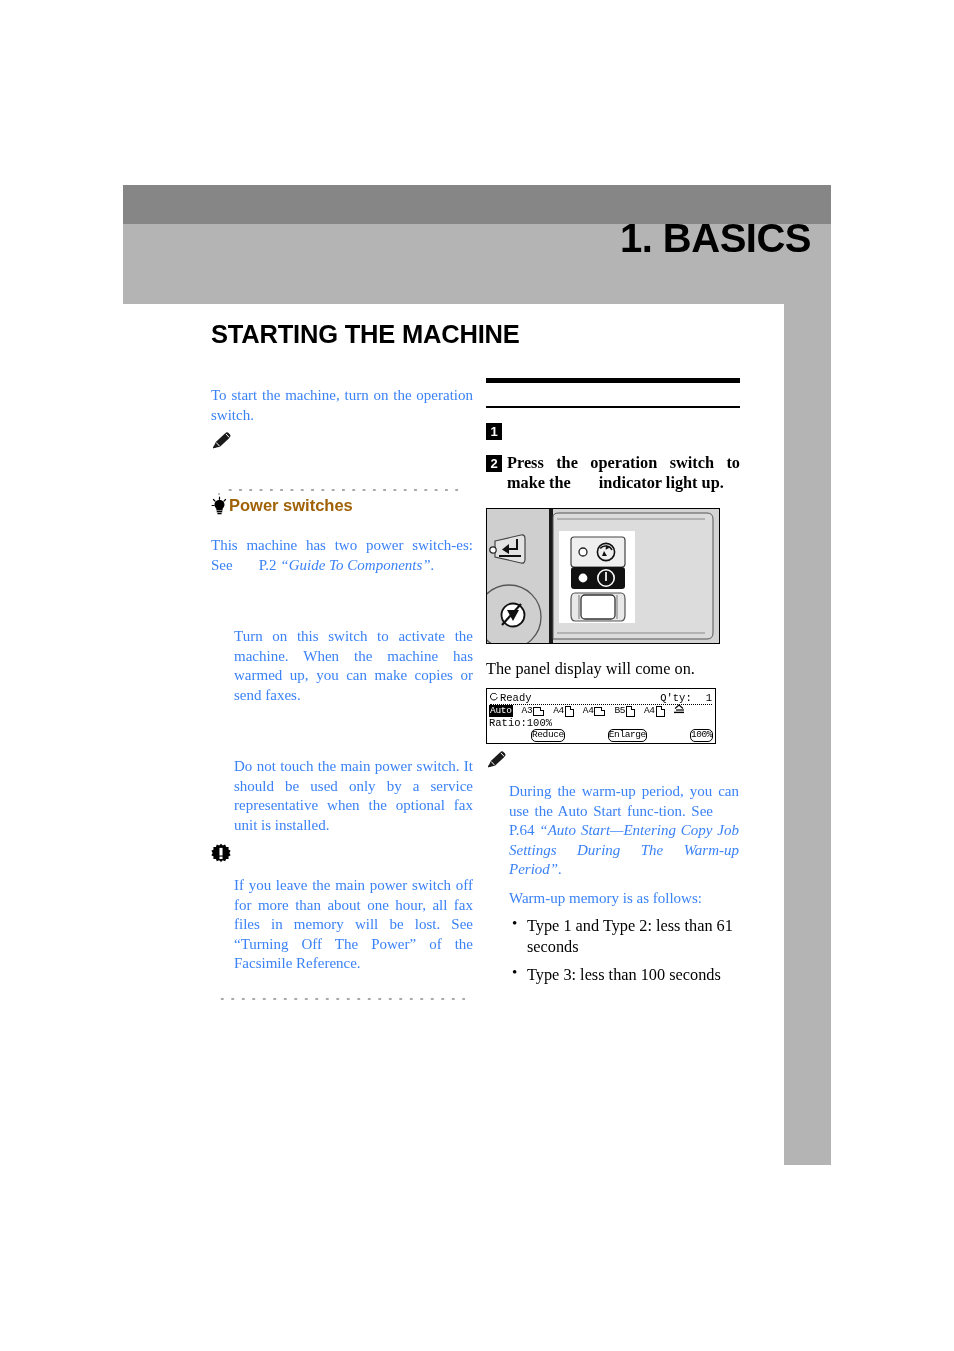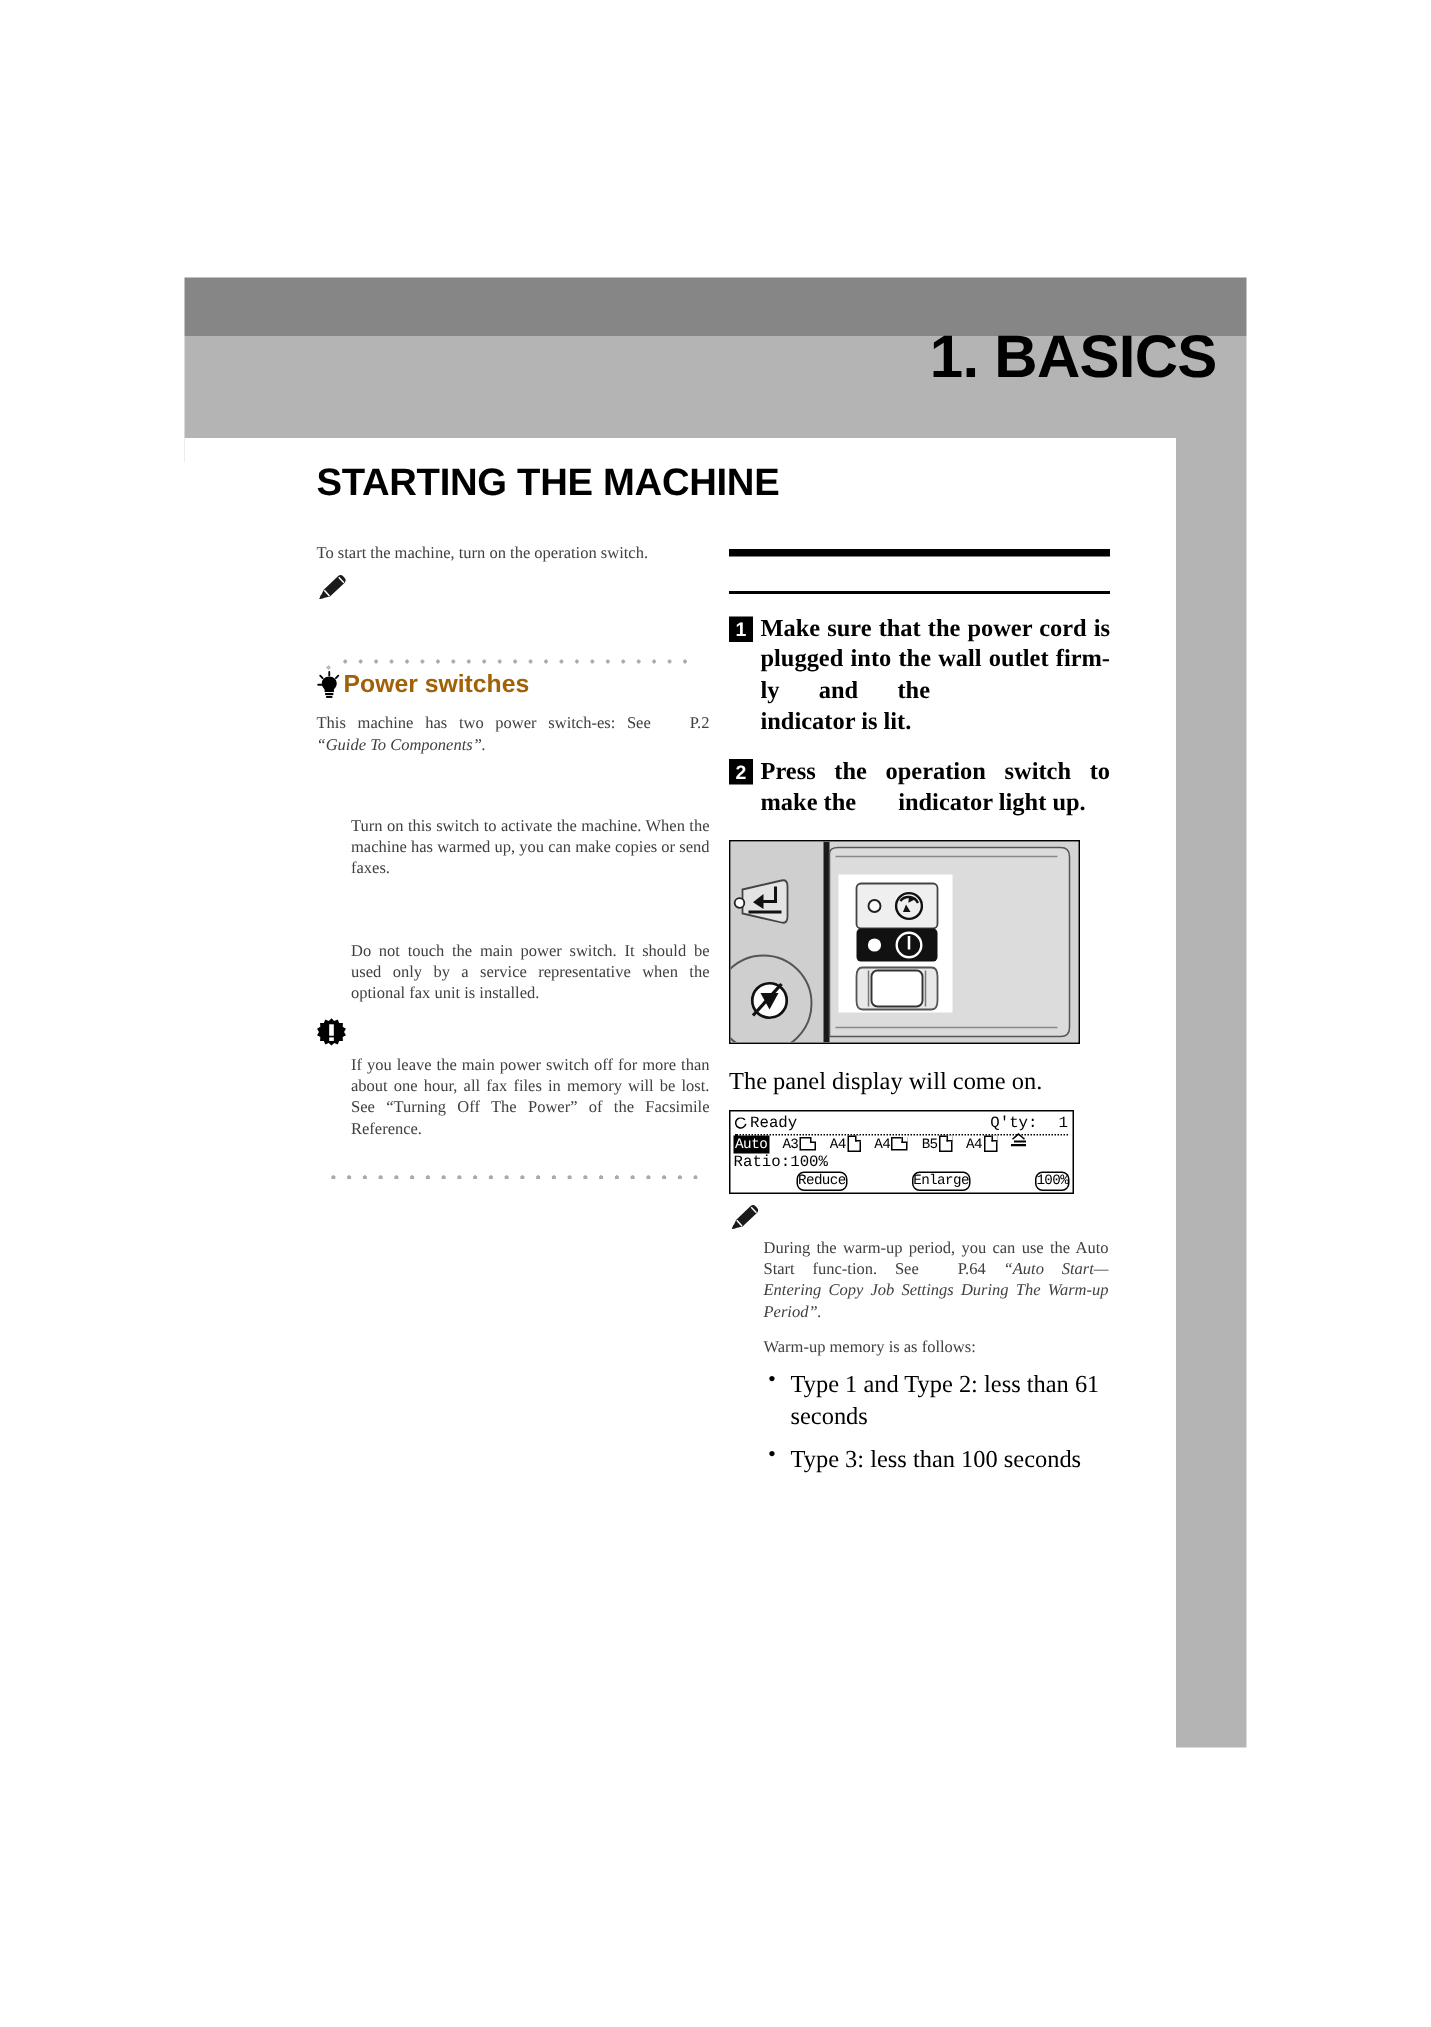--- a/index.html
+++ b/index.html
@@ -45,21 +45,21 @@
   .side-strip {
     position: absolute;
     left: 784px; top: 308px;
     width: 47px; height: 857px;
     background: #b4b4b4;
   }
 
   
   .page {
     position: absolute;
-    left: 123px; top: 292px;
+    left: 123px; top: 304px;
     width: 661px; height: 1043px;
     background: #ffffff;
   }
 
   .section-title {
     position: absolute;
     left: 88px; top: 16px;
     font-family: "Liberation Sans", sans-serif;
     font-weight: bold;
     font-size: 25.5px;
@@ -70,25 +70,25 @@
   
   .col {
     position: absolute;
     top: 70px;
     width: 262px;
   }
   .col-left  { left: 88px; }
   .col-right { left: 363px; }
 
   p, .para {
-    margin: 0 0 0 0;
-    font-size: 11px;
+    margin: 12px 0 0 0;
+    font-size: 15px;
     line-height: 1.30;
     text-align: justify;
-    color: #404040;
+    color: #3b82f6;
   }
   .lead { text-align: justify; }
 
   .indent { margin-left: 23px; width: 239px; }
 
   .gap-s { height: 9px; }
   .gap-m { height: 16px; }
   .gap-l { height: 26px; }
   .gap-xl { height: 40px; }
 
@@ -354,21 +354,20 @@
     <div class="dots"></div>
   </div>
 
   <div class="col col-right">
 
     <div class="rule-thick"></div>
     <div class="rule-thin"></div>
 
     <div class="step">
       <div class="step-num">1</div>
-      <div class="step-txt"><span>Make sure that the power cord is plugged into the wall outlet firm-ly and the</span><span class="blank"></span><span>indicator is lit.</span></div>
     </div>
 
     <div class="step">
       <div class="step-num">2</div>
       <div class="step-txt"><span>Press  the   operation  switch  to make the</span><span class="blank-sm"></span><span>indicator light up.</span></div>
     </div>
 
     <div class="illus">
       <svg viewBox="0 0 232 134" width="232" height="134">
         <rect x="0" y="0" width="232" height="134" fill="#d4d4d4"></rect>

